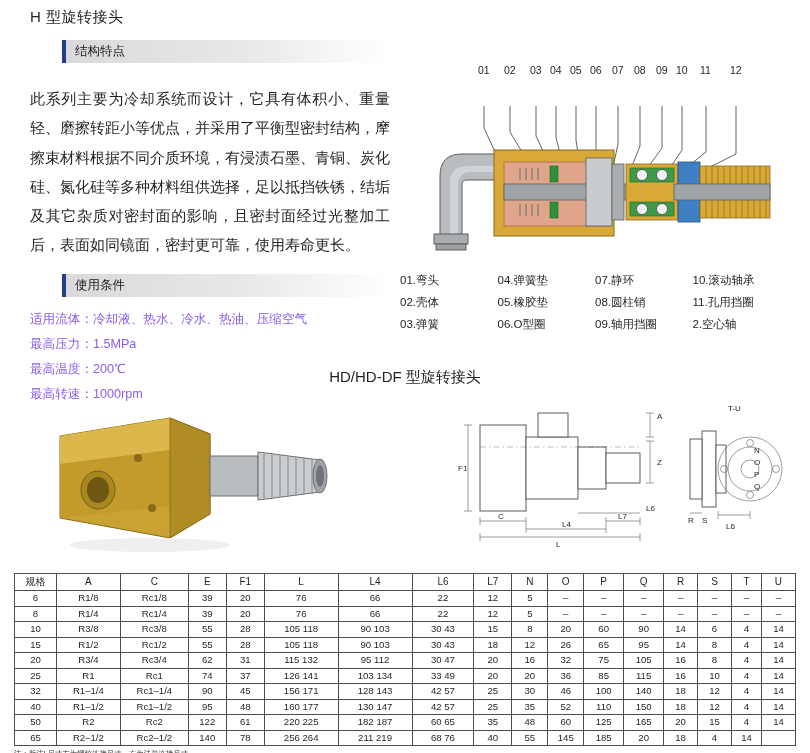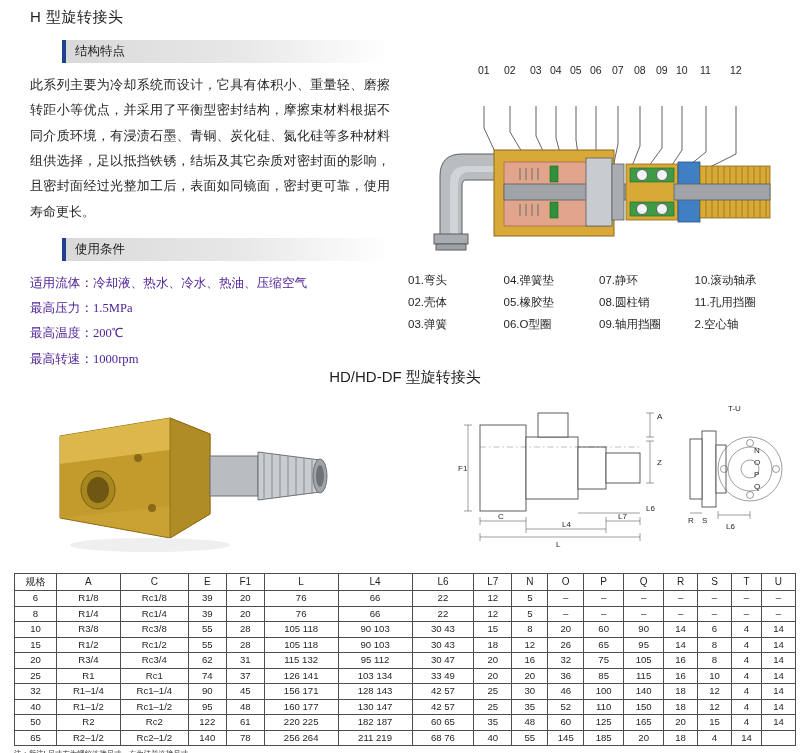--- a/index.html
+++ b/index.html
@@ -27,44 +27,44 @@
     height: 23px;
     background: linear-gradient(to right, #d9d9d9 0%, #e8e8e8 55%, #ffffff 100%);
     display: flex; align-items: center; margin-left: 32px;
   }
   .section-head .bar {
     width: 4px; height: 23px; background: #1f3f8f; margin-right: 9px;
   }
   .section-head .txt { font-size: 12.5px; color: #1a1a1a; }
 
   .body-text {
-    margin-top: 9px;
-    font-size: 13px;
+    margin-top: 21px;
+    font-size: 15px;
     line-height: 1.95;
     color: #231f20;
     text-align: justify;
   }
   .spec-list { margin-top: 10px; }
   .spec-list .row {
-    font-size: 12.6px; line-height: 2.0; color: #4c1d95; font-family: Liberation Serif, serif;
+    font-size: 12.6px; line-height: 2.0; color: #8b5cf6;
   }
 
   
   .right-col { position: absolute; left: 400px; top: 42px; width: 390px; }
 
   .callouts { position: relative; height: 64px; }
   .callouts .num {
     position: absolute; top: 22px;
     font-size: 10.5px; color: #231f20;
   }
 
   .cut-drawing { position: relative; width: 390px; height: 150px; }
 
   .legend { margin-top: 14px; }
-  .legend-row { display: flex; font-size: 11.5px; line-height: 1.9; margin-left: 8px; }
+  .legend-row { display: flex; font-size: 11.5px; line-height: 1.9; }
   .legend-row .cell { width: 25%; white-space: nowrap; color: #231f20; }
 
   
   .mid-title {
     position: absolute; left: 0; right: 0; top: 368px;
     text-align: center; font-size: 15px; color: #231f20;
   }
 
   
   .photo-area { position: absolute; left: 20px; top: 390px; width: 420px; height: 175px; }

